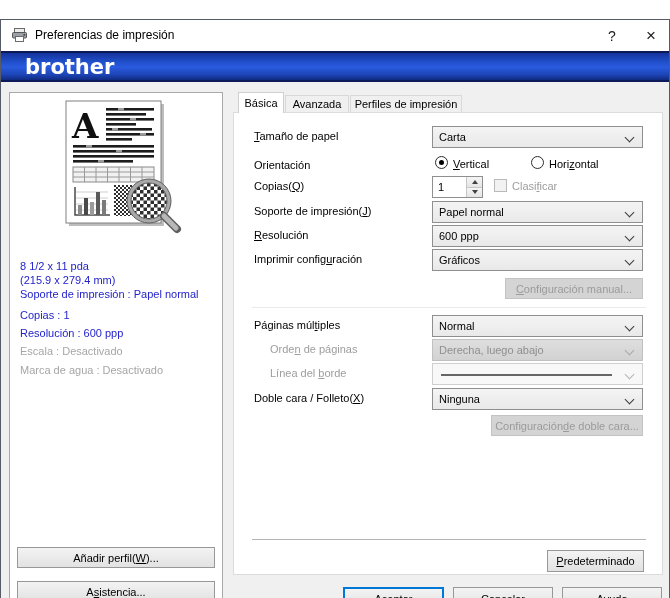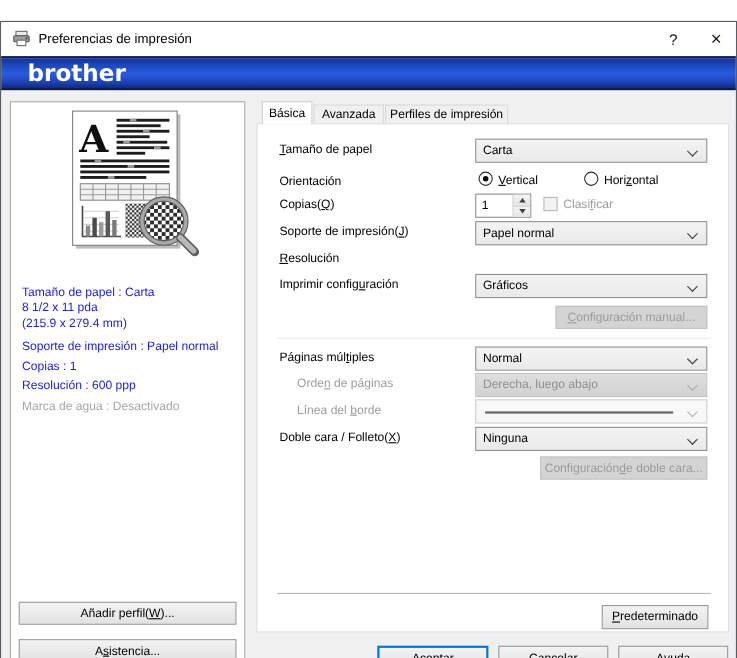--- a/index.html
+++ b/index.html
@@ -164,26 +164,26 @@
       <rect x="58" y="86" width="38" height="31" fill="url(#chk)"></rect>
       <circle cx="93" cy="102" r="20" fill="url(#chkbig)"></circle>
       <circle cx="93" cy="102" r="20" fill="none" stroke="#a8a8a8" stroke-width="4"></circle>
       <circle cx="93" cy="102" r="22" fill="none" stroke="#5f5f5f" stroke-width="1"></circle>
       <circle cx="93" cy="102" r="18" fill="none" stroke="#5f5f5f" stroke-width="1"></circle>
       <line x1="108" y1="117" x2="121" y2="130" stroke="#5f5f5f" stroke-width="8" stroke-linecap="round"></line>
       <line x1="108" y1="117" x2="120" y2="129" stroke="#b8b8b8" stroke-width="5" stroke-linecap="round"></line>
     </svg>
 
     <div class="summary">
-      <div class="line">Tamaño de papel : Carta</div>
       <div class="line">8 1/2 x 11 pda</div>
       <div class="line">(215.9 x 279.4 mm)</div>
       <div class="line">Soporte de impresión : Papel normal</div>
       <div class="line">Copias : 1</div>
       <div class="line">Resolución : 600 ppp</div>
+      <div class="line muted">Escala : Desactivado</div>
       <div class="line muted">Marca de agua : Desactivado</div>
     </div>
 
     <div class="btn sbtn" style="top:454px;">Añadir perfil(<u>W</u>)...</div>
     <div class="btn sbtn" style="top:488px;">A<u>s</u>istencia...</div>
   </div>
 
   <div class="tab active">Básica</div>
   <div class="tab t2">Avanzada</div>
   <div class="tab t3">Perfiles de impresión</div>
@@ -217,20 +217,24 @@
     <span class="cb disabled" style="position:absolute;left:260px;top:66px;"></span>
     <div class="flabel muted" style="left:278px;top:67px;">Clasi<u>f</u>icar</div>
 
     <div class="flabel" style="left:20px;top:92px;">Soporte de impresión(<u>J</u>)</div>
     <div class="combo" style="top:88px;">
       <span class="val">Papel normal</span>
       <span class="chev"></span>
     </div>
 
     <div class="flabel" style="left:20px;top:116px;"><u>R</u>esolución</div>
+    <div class="combo" style="top:112px;">
+      <span class="val">600 ppp</span>
+      <span class="chev"></span>
+    </div>
 
     <div class="flabel" style="left:20px;top:140px;">Imprimir config<u>u</u>ración</div>
     <div class="combo" style="top:136px;">
       <span class="val">Gráficos</span>
       <span class="chev"></span>
     </div>
 
     <div class="btn disabled panel-btn" style="left:271px;top:165px;width:138px;height:21px;"><u>C</u>onfiguración manual...</div>
 
     <div class="sep sep-mid"></div>

